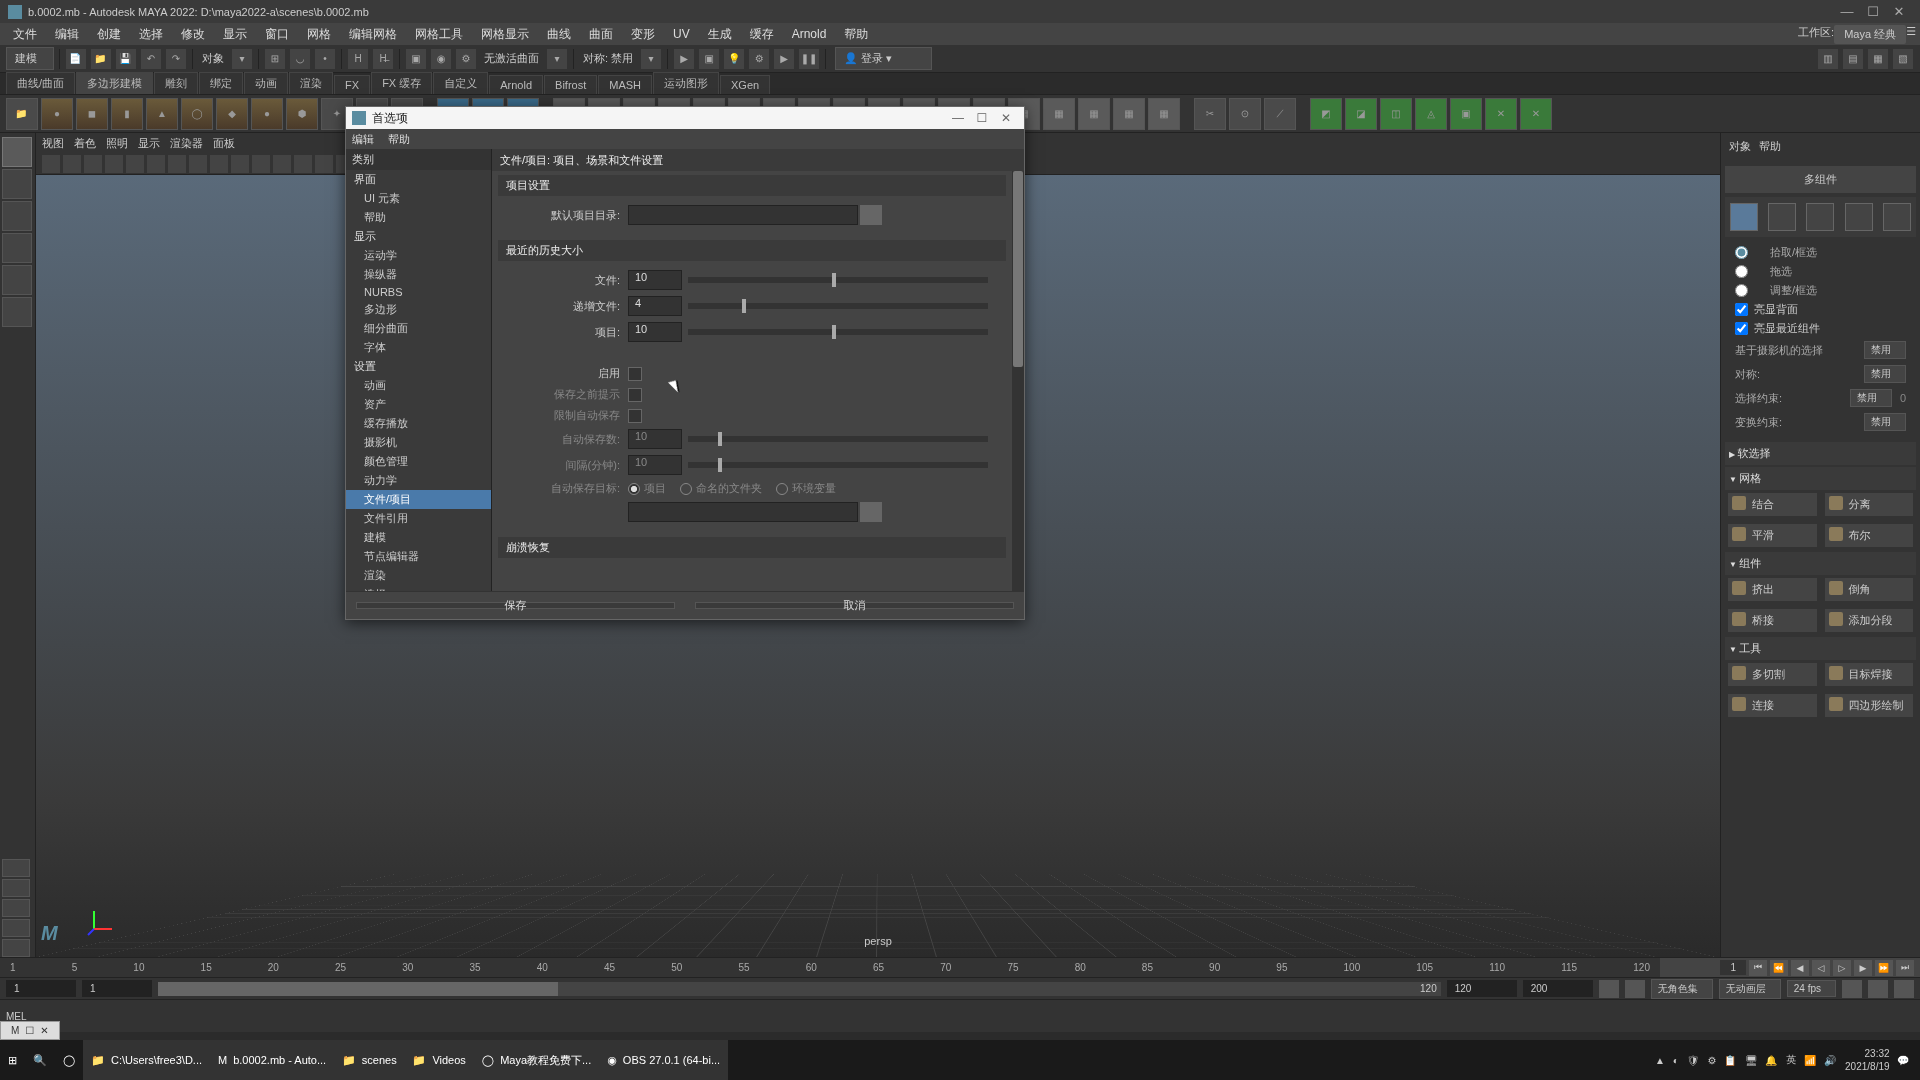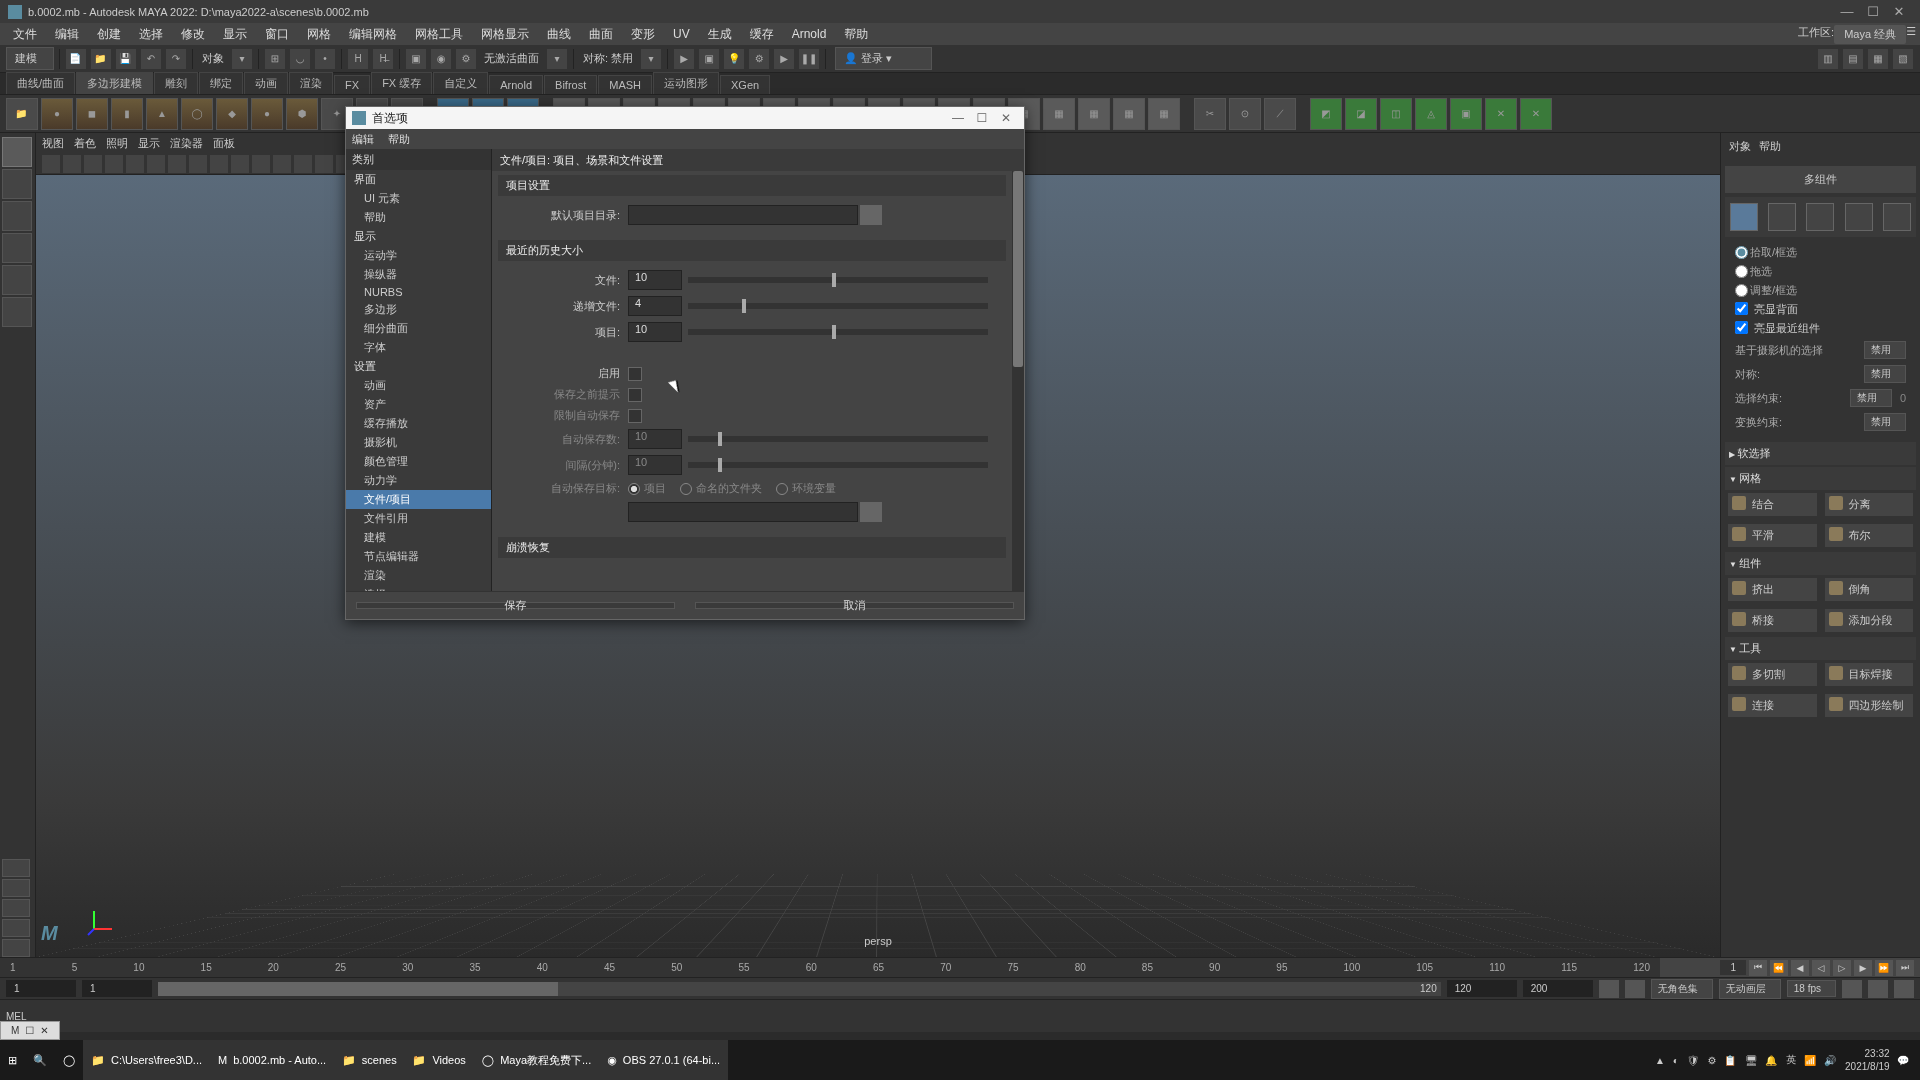--- a/index.html
+++ b/index.html
@@ -58,23 +58,23 @@
 .persp-label { position: absolute; bottom: 10px; left: 50%; transform: translateX(-50%); color: #ccc; font-size: 11px; }
 .axis-gizmo { position: absolute; bottom: 20px; left: 50px; width: 30px; height: 30px; }
 .maya-logo { position: absolute; bottom: 12px; left: 5px; color: #5a8ca0; font-size: 20px; font-weight: bold; font-style: italic; }
 
 .rightpanel { width: 200px; background: #333; border-left: 1px solid #222; display: flex; flex-direction: column; padding: 4px; }
 .rightpanel .tabs { display: flex; gap: 8px; padding: 2px 4px; font-size: 11px; }
 .rightpanel .mode-icons { display: flex; justify-content: space-around; padding: 6px 0; background: #3a3a3a; margin-top: 4px; }
 .rightpanel .mode-icons .mi { width: 28px; height: 28px; border: 1px solid #666; background: #444; }
 .rightpanel .mode-icons .mi.active { background: #5a7a9a; }
 .rightpanel .section { padding: 6px 4px; }
-.rightpanel .radio-row { display: flex; align-items: center; gap: 2px; padding: 2px 6px; font-size: 11px; color: #aaa; }
+.rightpanel .radio-row { display: flex; align-items: center; gap: 22px; padding: 2px 6px; font-size: 11px; color: #aaa; }
 .rightpanel .radio-row input { accent-color: #5a8ca0; }
-.rightpanel .check-row { display: flex; align-items: flex-start; gap: 6px; padding: 2px 6px; font-size: 11px; }
+.rightpanel .check-row { display: flex; align-items: center; gap: 6px; padding: 2px 6px; font-size: 11px; }
 .rightpanel .dd-row { display: flex; align-items: center; padding: 3px 6px; font-size: 11px; }
 .rightpanel .dd-row .lab { flex: 1; color: #aaa; }
 .rightpanel .dd-row .val { background: #444; padding: 1px 14px 1px 6px; border: 1px solid #555; font-size: 10px; }
 .rightpanel .collapser { padding: 4px 4px; font-size: 11px; color: #ddd; background: #3a3a3a; margin-top: 2px; }
 .rightpanel .collapser::before { content: "▶ "; font-size: 8px; }
 .rightpanel .collapser.open::before { content: "▼ "; }
 .rightpanel .btn-grid { display: grid; grid-template-columns: 1fr 1fr; gap: 6px; padding: 2px; }
 .rightpanel .btn-grid .gb { background: #444; padding: 4px 4px 4px 24px; font-size: 11px; position: relative; border: 1px solid #333; }
 .rightpanel .btn-grid .gb::before { content: ""; position: absolute; left: 4px; top: 3px; width: 14px; height: 14px; background: #8a7a5a; border-radius: 2px; }
 
@@ -483,21 +483,21 @@
     <div class="numbox">1</div>
     <div class="slider">
         <span style="position:absolute;right:4px;top:1px;color:#ccc">120</span>
       </div>
     <div class="numbox">120</div>
     <div class="numbox">200</div>
     <div class="icon"></div>
     <div class="icon"></div>
     <div class="dd">无角色集</div>
     <div class="dd">无动画层</div>
-    <div class="dd">18 fps</div>
+    <div class="dd">24 fps</div>
     <div class="icon"></div>
     <div class="icon"></div>
     <div class="icon"></div>
   </div>
   <div class="cmdline">
     <span>MEL</span>
   </div>
 </div>
 
 <div class="doc-tabs">

